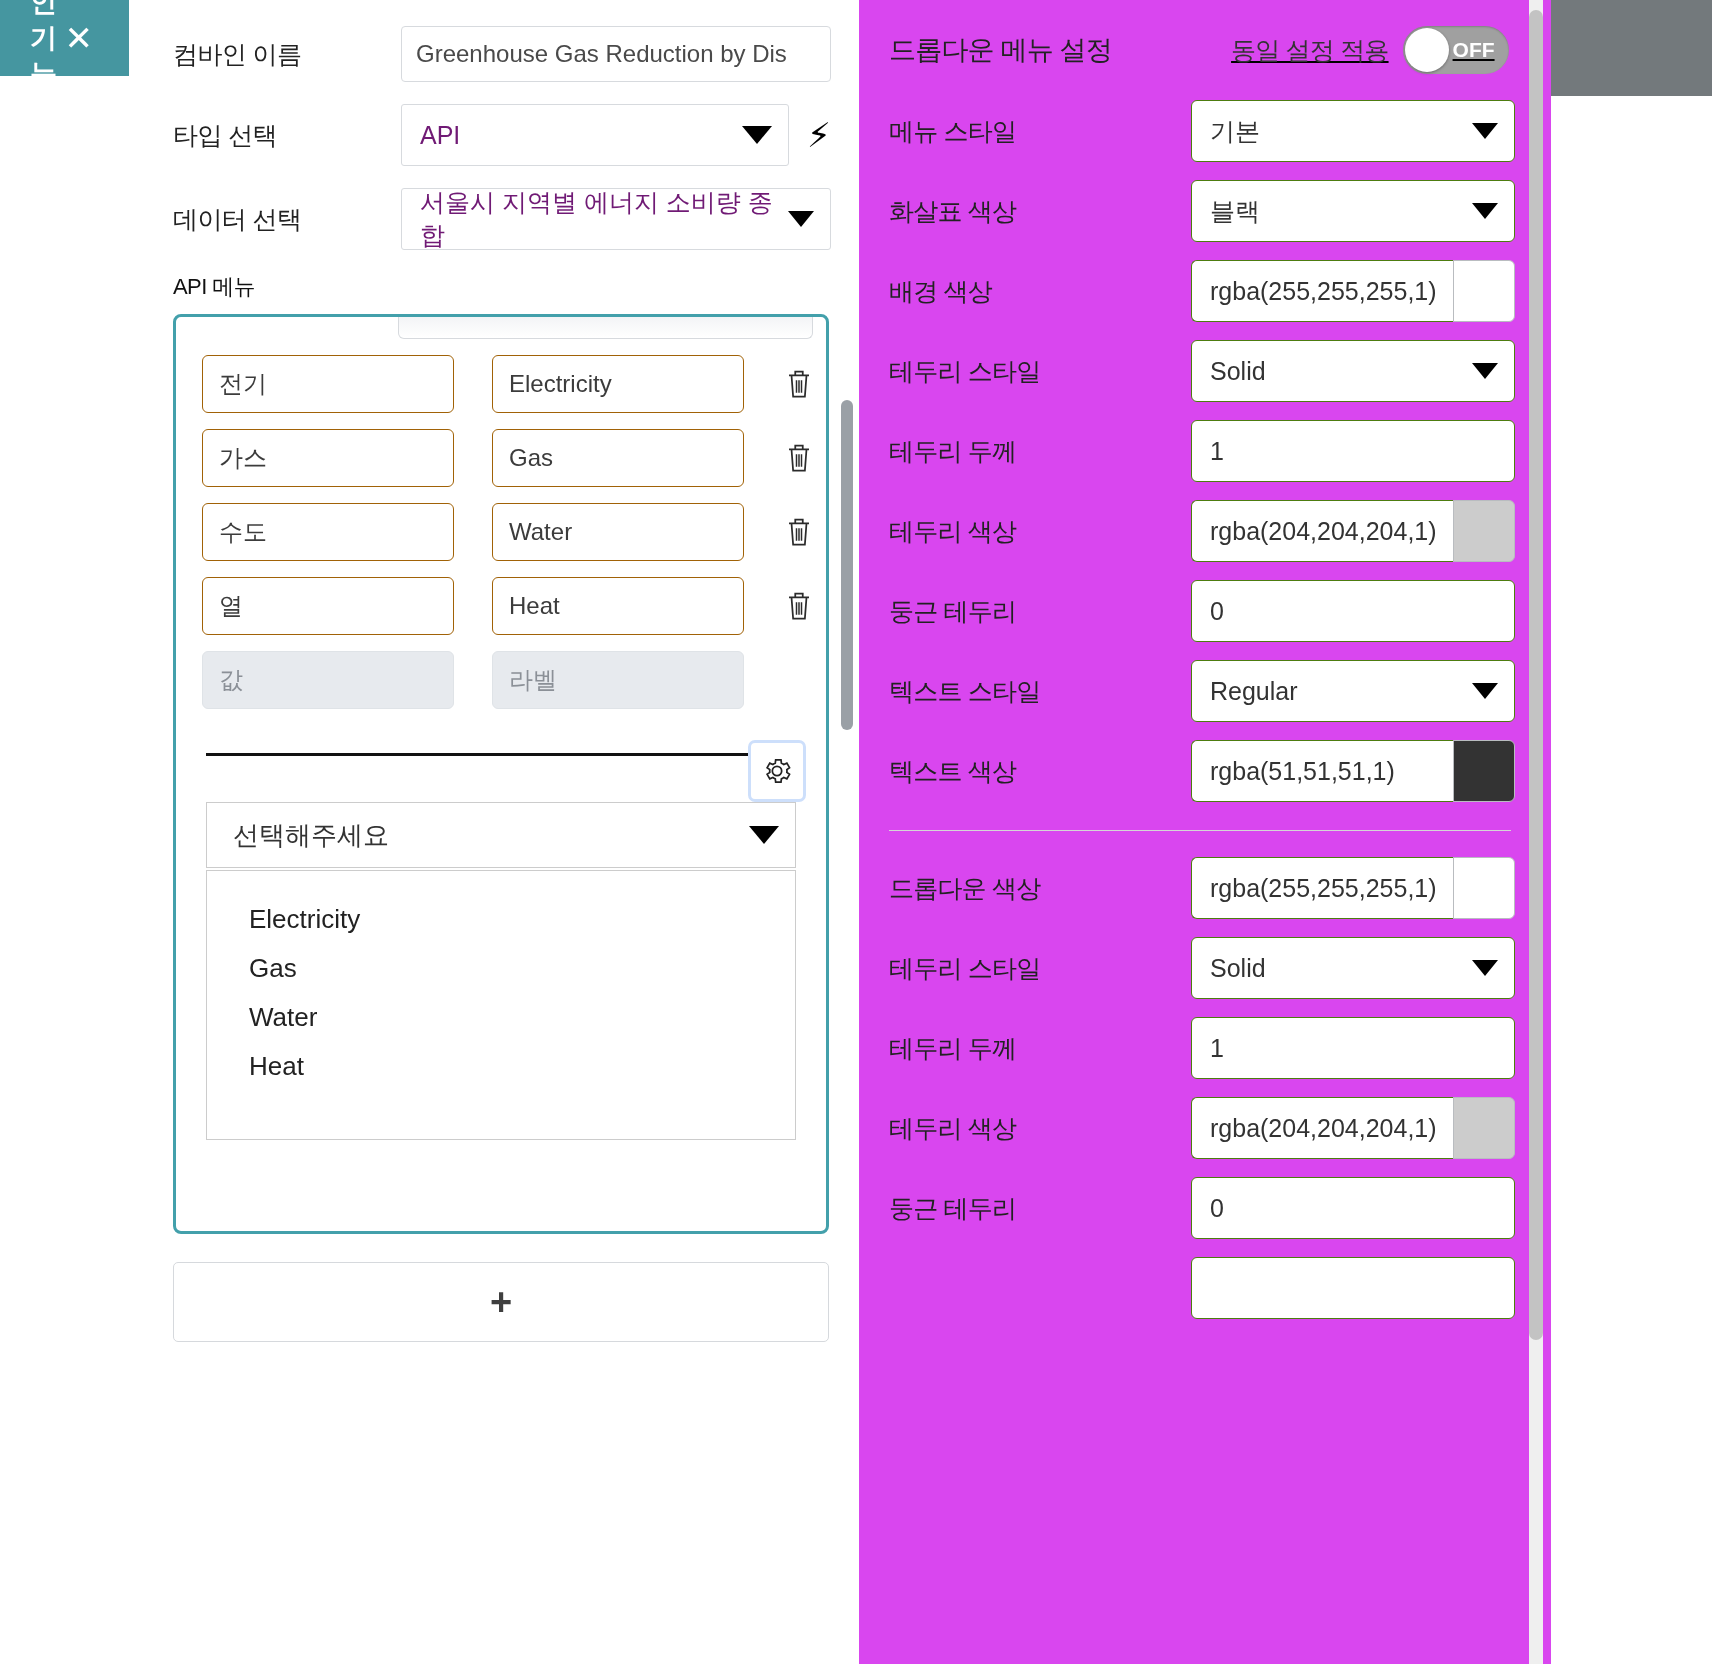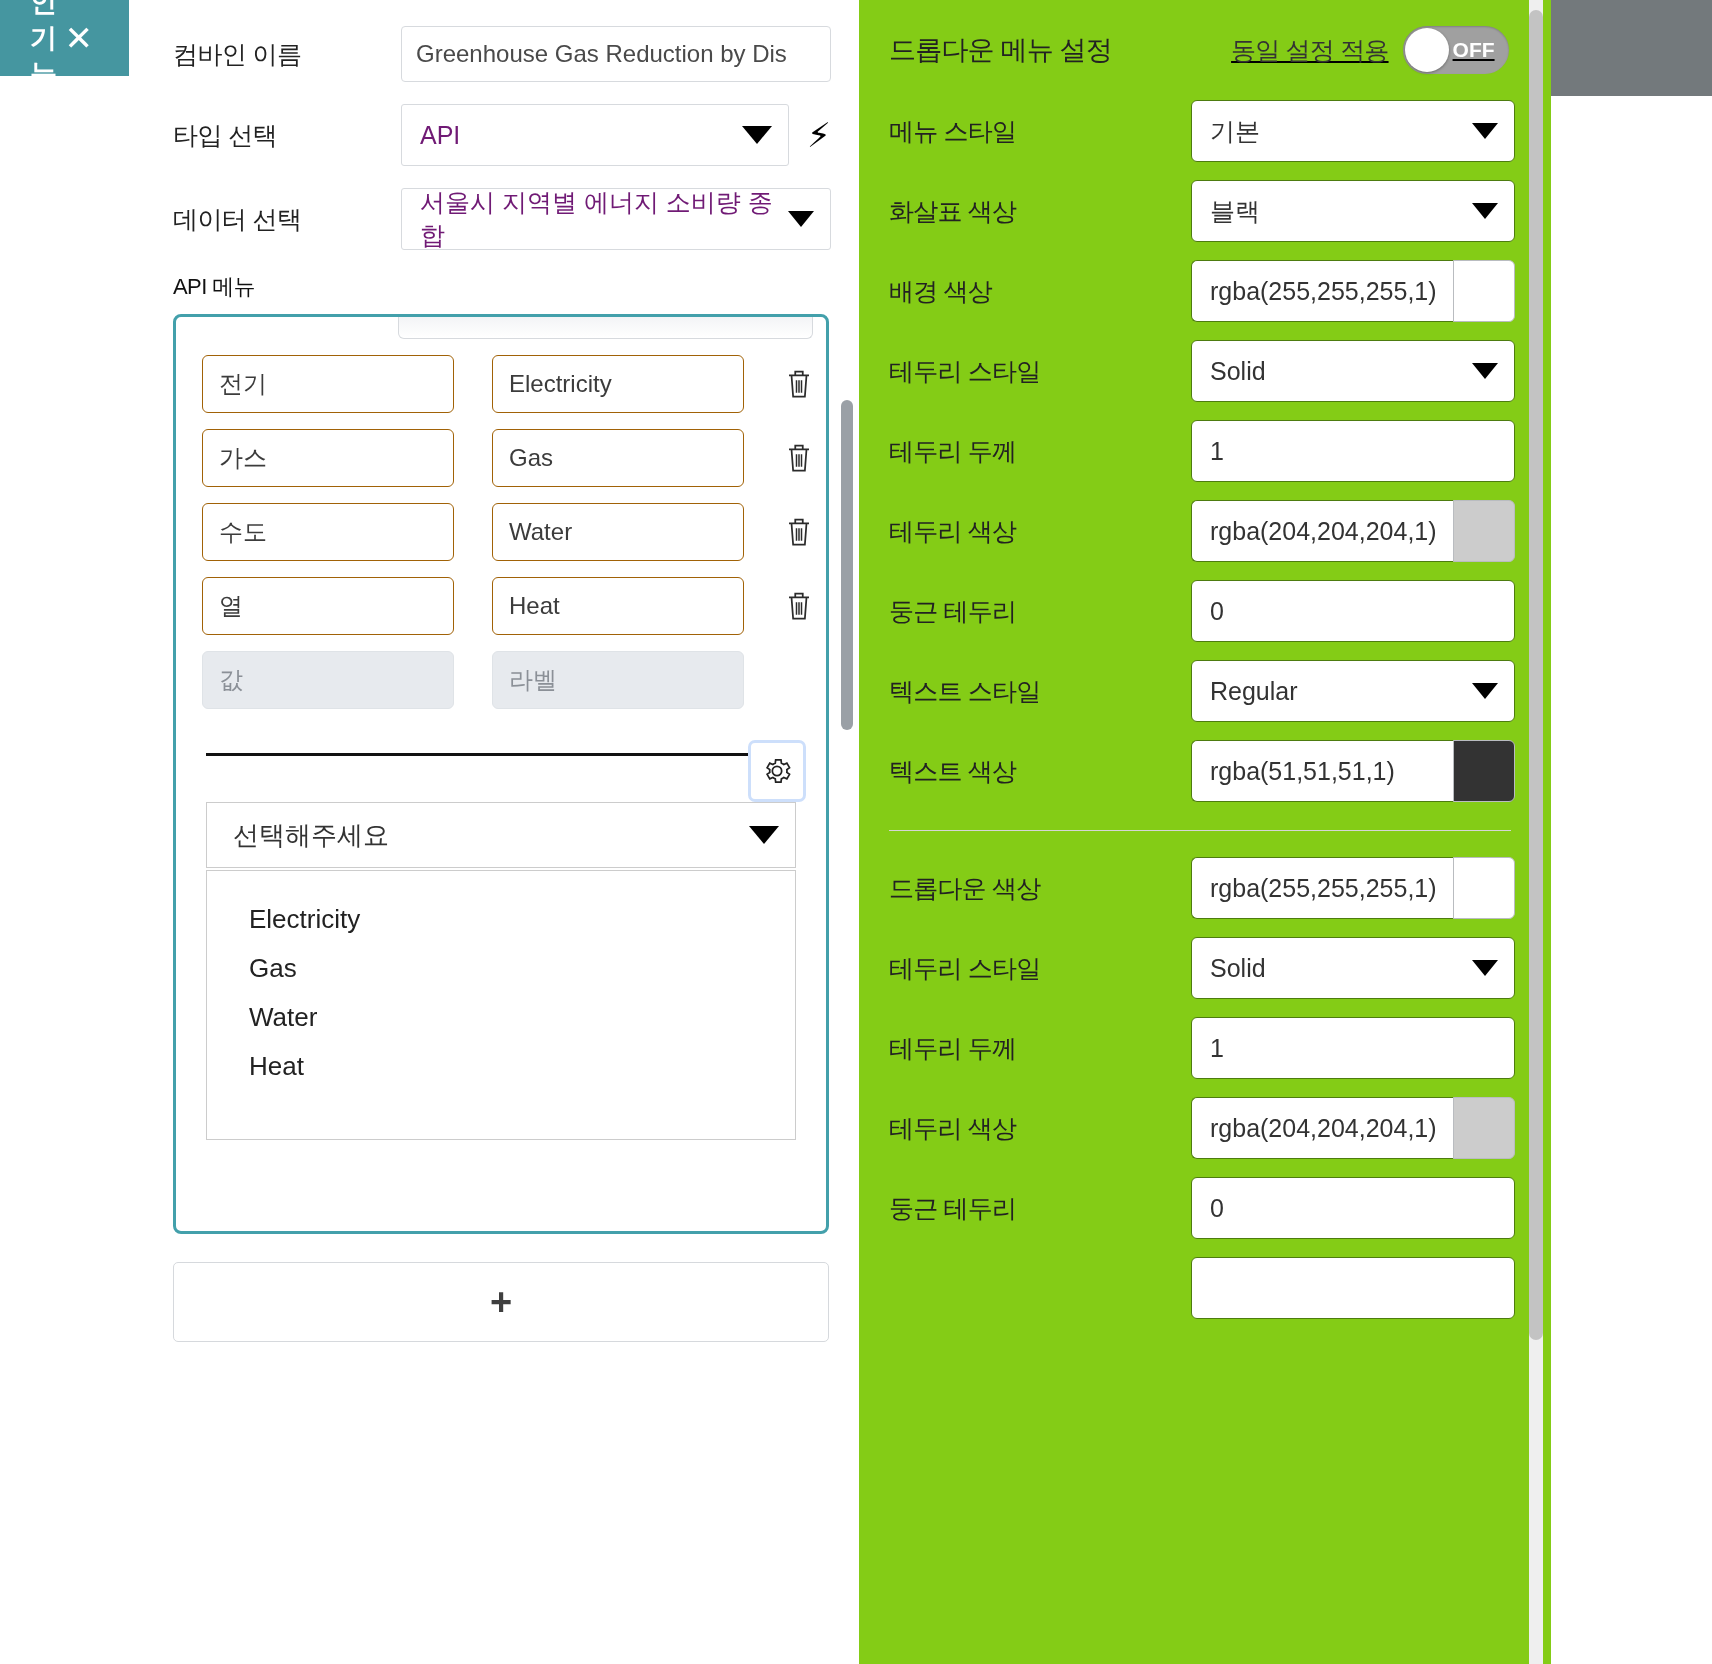--- a/index.html
+++ b/index.html
@@ -102,21 +102,21 @@
     margin: 28px 30px 0 28px; height: 80px; border:1px solid #d6d9dd; border-radius:5px;
     background:#fff; display:flex; align-items:center; justify-content:center;
     font-size: 38px; color:#3f3f3f; font-weight:700; cursor:pointer; line-height:0.7;
   }
 
   
   .lscroll { position:absolute; right: 6px; top: 400px; width: 12px; height: 330px; background:#9aa0a6; border-radius:6px; }
 
   
   .right {
-    flex:1 1 auto; background:#84cc16; position:relative; overflow:hidden;
+    flex:1 1 auto; background:#d946ef; position:relative; overflow:hidden;
     padding: 26px 36px 0 30px;
   }
   .rhead { display:flex; align-items:center; justify-content:space-between; margin-bottom: 26px; padding-right: 6px; }
   .rhead-title { font-size:27px; color:#222; letter-spacing:-0.8px; }
   .rhead-right { display:flex; align-items:center; gap: 14px; text-decoration: underline; }
   .toggle-label { font-size:25px; color:#333; letter-spacing:-0.8px; }
   .toggle {
     width: 106px; height: 48px; border-radius:24px; background:#a0a0a0;
     position:relative; cursor:pointer; display:flex; align-items:center; justify-content:flex-end;
     padding-right: 14px; box-shadow: inset 0 1px 2px rgba(0,0,0,.2);

